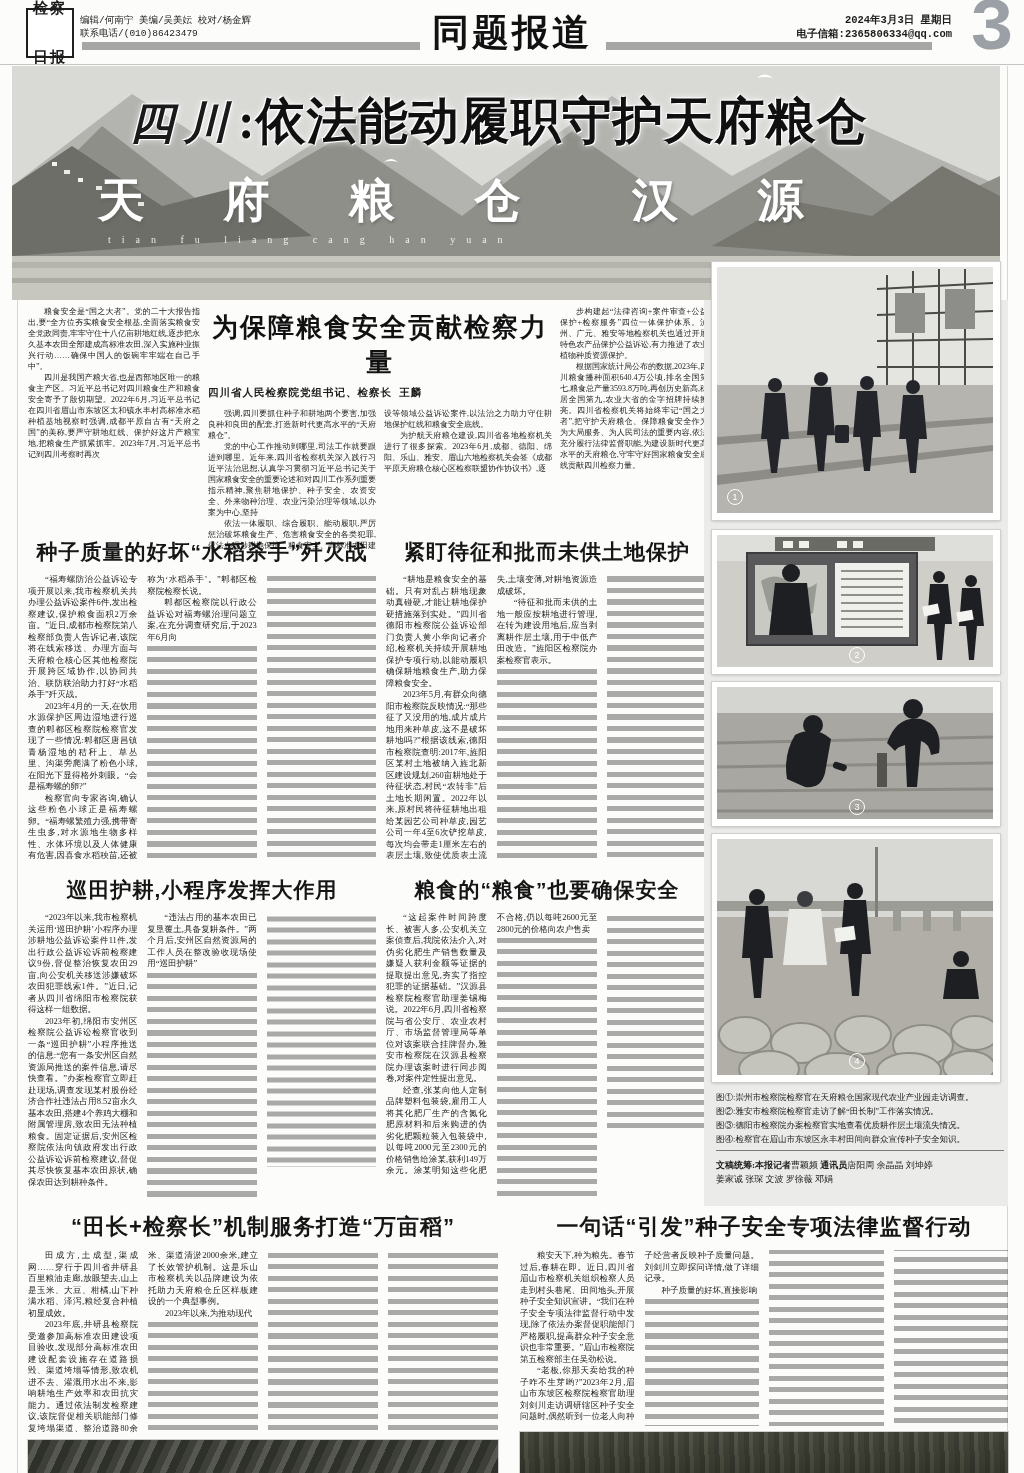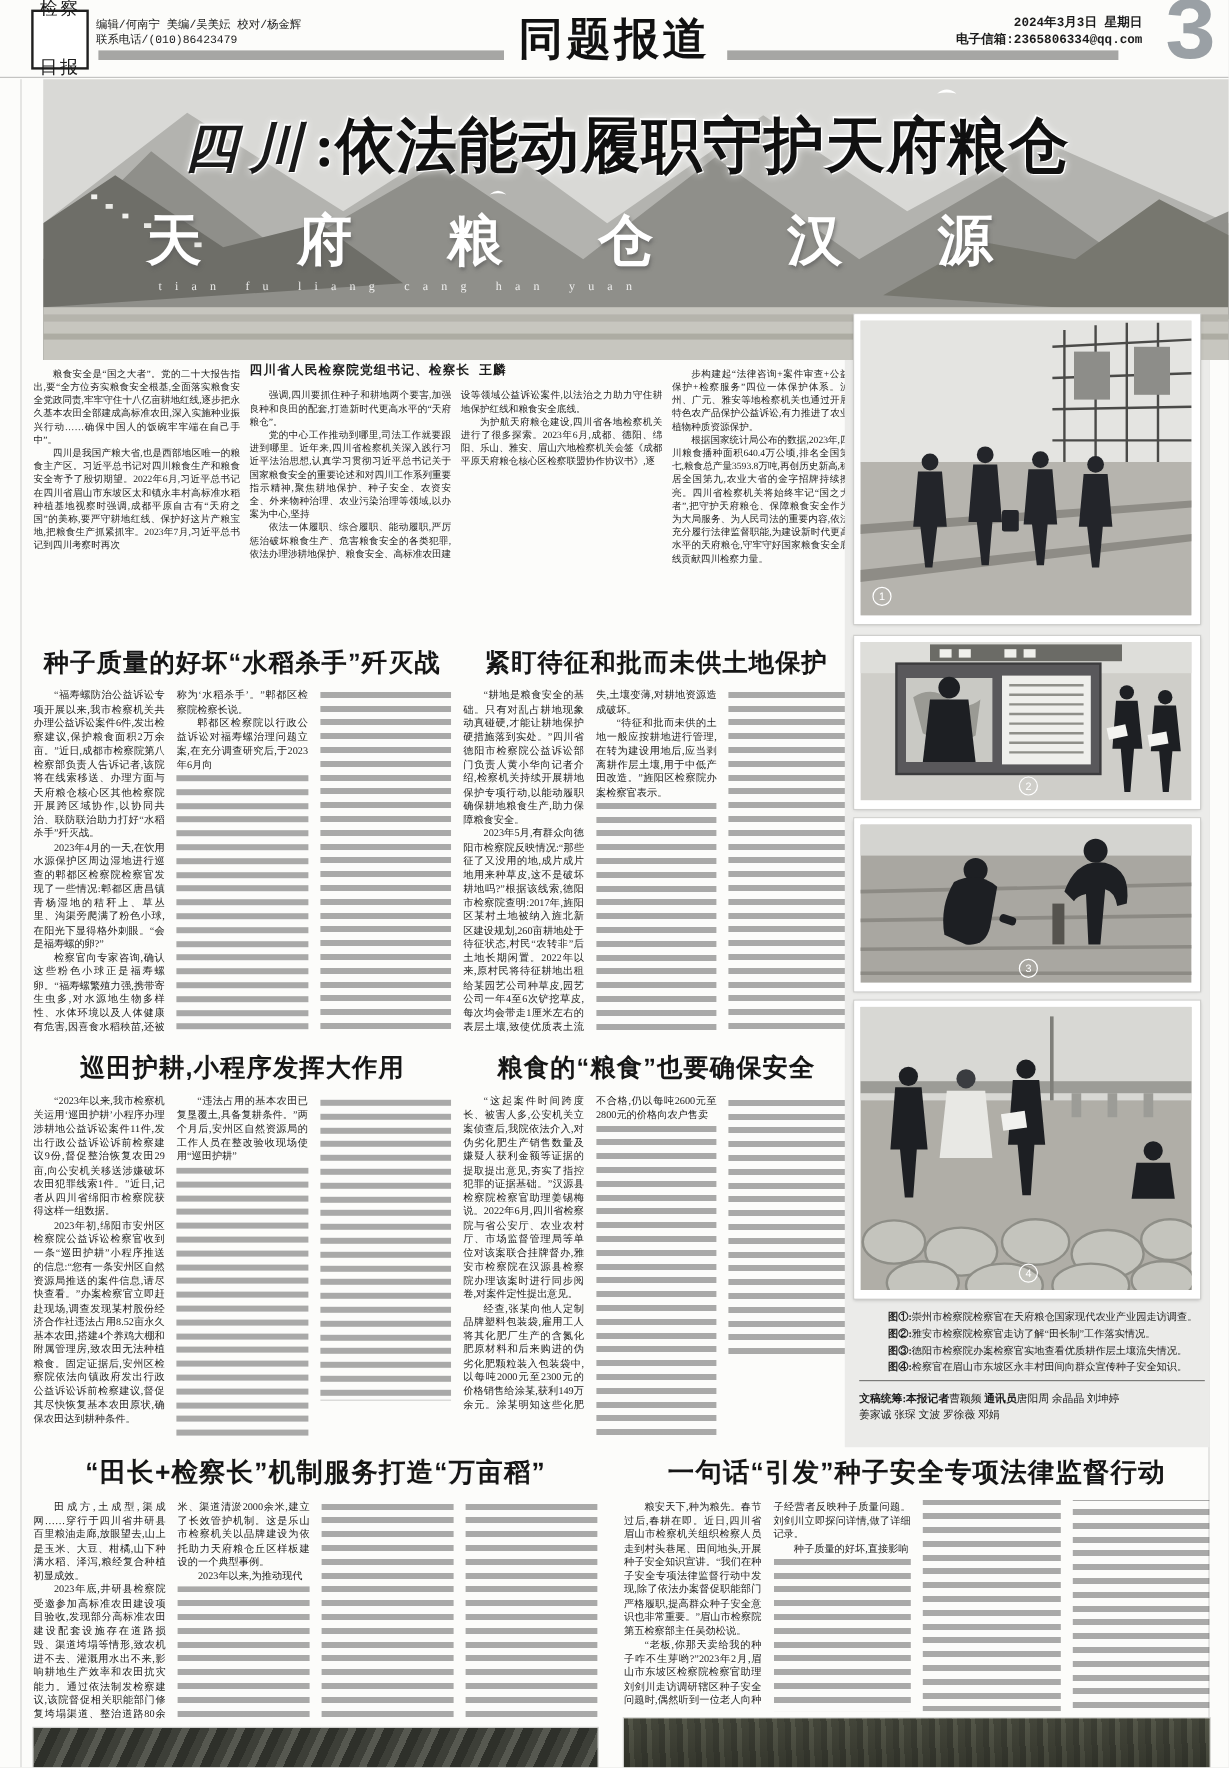--- a/index.html
+++ b/index.html
@@ -3,31 +3,31 @@
 <meta charset="utf-8">
 <style>
   html,body{margin:0;padding:0;background:#e8e8e6;}
   .page{position:relative;width:1024px;height:1473px;background:#fcfcfa;overflow:hidden;
         font-family:"Liberation Serif","DejaVu Serif",serif;color:#1c1c1c;}
   .sans{font-family:Liberation Mono, monospace;}
   .abs{position:absolute;}
   
   .logo-box{left:26px;top:8px;width:44px;height:46px;border:2px solid #1f1f1f;background:#fff;
             display:flex;flex-direction:column;align-items:center;justify-content:center;line-height:17px;
-            font-weight:normal;font-size:15px;letter-spacing:2px;gap:32px;}
+            font-weight:bold;font-size:15px;letter-spacing:2px;gap:32px;}
   .ed-lines{left:80px;top:14px;font-size:9.5px;line-height:13px;color:#222;}
   .sec-banner{left:0;top:8px;width:1024px;text-align:center;font-size:37px;font-weight:900;letter-spacing:3px;color:#111;}
   .bar{height:8px;background:#a6a6a4;top:42px;}
   .date-block{top:13px;right:72px;text-align:right;font-size:10.5px;line-height:14px;font-weight:bold;}
   .page-no{top:-6px;right:10px;font-size:74px;font-weight:800;color:#9aa0a5;line-height:70px;}
   .head-rule{left:0;top:64px;width:1024px;height:1px;background:#c4c4c2;}
   .frame-l{left:17px;top:66px;width:1px;height:1407px;background:#d6d6d4;}
   .frame-r{left:1007px;top:66px;width:1px;height:1407px;background:#d6d6d4;}
   
-  .banner{left:36px;top:66px;width:988px;height:234px;overflow:hidden;background:linear-gradient(#e4e4e1,#cfcfcb);}
+  .banner{left:12px;top:66px;width:988px;height:234px;overflow:hidden;background:linear-gradient(#e4e4e1,#cfcfcb);}
   .banner svg{position:absolute;left:0;top:0;}
   .banner-headline{position:absolute;left:118px;top:22px;white-space:nowrap;
      text-shadow:0 0 7px rgba(255,255,255,.95),1px 1px 0 #fff,-1px -1px 0 #fff;}
   .hl-script{font-size:44px;font-style:italic;font-weight:600;letter-spacing:10px;color:#1a1a1a;}
   .hl-main{font-size:50px;font-weight:900;letter-spacing:1px;color:#101010;}
   .sign-row{position:absolute;left:86px;top:104px;color:#fff;font-weight:800;font-size:46px;
      letter-spacing:34px;text-shadow:1px 2px 3px rgba(90,90,90,.6);white-space:nowrap;}
   .sign-row2{position:absolute;left:620px;top:104px;color:#fff;font-weight:800;font-size:46px;
      letter-spacing:34px;text-shadow:1px 2px 3px rgba(90,90,90,.6);white-space:nowrap;}
   .pinyin{position:absolute;left:96px;top:168px;color:rgba(255,255,255,.85);
@@ -50,21 +50,21 @@
   .c3{column-count:3;} .c4{column-count:4;}
   .filler{width:100%;margin-top:3px;
      background:repeating-linear-gradient(180deg,rgba(45,45,45,.40) 0 5px,rgba(45,45,45,0) 5px 11.5px);}
   
   .rail-bg{left:704px;top:300px;width:304px;height:906px;background:#ebebe9;}
   .photo{position:absolute;left:712px;width:288px;background:#fff;border:5px solid #fff;box-sizing:border-box;
      box-shadow:0 0 0 1px #cfcfcd,0 1px 3px rgba(0,0,0,.25);}
   .badge{position:absolute;width:14px;height:14px;border:1px solid #fff;border-radius:50%;
      color:#fff;font-size:9px;line-height:14px;text-align:center;font-family:"Liberation Sans",sans-serif;}
   .caps{left:716px;top:1090px;width:288px;font-size:8.5px;line-height:14px;text-align:justify;}
-  .caps .lb{font-weight:bold;margin-left:24px;}
+  .caps .lb{font-weight:normal;}
   .cred-rule{left:716px;top:1150px;width:288px;height:1px;background:#7a7a78;}
   .credits{left:716px;top:1158px;width:288px;font-size:9px;line-height:14px;}
   .credits .b{font-weight:bold;}
   
   .strip{position:absolute;box-shadow:0 0 0 1px #cfcfcd;}
   .strip-crops{background:
      repeating-linear-gradient(115deg,#3d3f38 0 7px,#565850 7px 13px,#2e302a 13px 21px);}
   .strip-rice{background:
      repeating-linear-gradient(88deg,#6f7168 0 5px,#9a9c90 5px 9px,#7d7f74 9px 15px),
      linear-gradient(#8a8c80,#6c6e63);background-blend-mode:multiply;}
@@ -120,20 +120,21 @@
     <div class="sign-row2">汉 源</div>
     <div class="pinyin">tian   fu   liang   cang                    han   yuan</div>
   </div>
 
   <div class="abs lead">
     <div class="lead-col" style="left:0;width:172px;height:224px;">
       <p class="bp">粮食安全是“国之大者”。党的二十大报告指出,要“全方位夯实粮食安全根基,全面落实粮食安全党政同责,牢牢守住十八亿亩耕地红线,逐步把永久基本农田全部建成高标准农田,深入实施种业振兴行动……确保中国人的饭碗牢牢端在自己手中”。</p>
       <p class="bp">四川是我国产粮大省,也是西部地区唯一的粮食主产区。习近平总书记对四川粮食生产和粮食安全寄予了殷切期望。2022年6月,习近平总书记在四川省眉山市东坡区太和镇永丰村高标准水稻种植基地视察时强调,成都平原自古有“天府之国”的美称,要严守耕地红线、保护好这片产粮宝地,把粮食生产抓紧抓牢。2023年7月,习近平总书记到四川考察时再次</p>
     </div>
     <div class="lead-mid">
+      <div class="lead-title">为保障粮食安全贡献检察力量</div>
       <div class="lead-byline sans">四川省人民检察院党组书记、检察长  王麟</div>
       <div class="lead-midcols">
         <p class="bp">强调,四川要抓住种子和耕地两个要害,加强良种和良田的配套,打造新时代更高水平的“天府粮仓”。</p>
         <p class="bp">党的中心工作推动到哪里,司法工作就要跟进到哪里。近年来,四川省检察机关深入践行习近平法治思想,认真学习贯彻习近平总书记关于国家粮食安全的重要论述和对四川工作系列重要指示精神,聚焦耕地保护、种子安全、农资安全、外来物种治理、农业污染治理等领域,以办案为中心,坚持</p>
         <p class="bp">依法一体履职、综合履职、能动履职,严厉惩治破坏粮食生产、危害粮食安全的各类犯罪,依法办理涉耕地保护、粮食安全、高标准农田建设等领域公益诉讼案件,以法治之力助力守住耕地保护红线和粮食安全底线。</p>
         <p class="bp">为护航天府粮仓建设,四川省各地检察机关进行了很多探索。2023年6月,成都、德阳、绵阳、乐山、雅安、眉山六地检察机关会签《成都平原天府粮仓核心区检察联盟协作协议书》,逐</p>
       </div>
     </div>
     <div class="lead-col" style="left:532px;width:148px;height:224px;">
       <p class="bp">步构建起“法律咨询+案件审查+公益保护+检察服务”四位一体保护体系。泸州、广元、雅安等地检察机关也通过开展特色农产品保护公益诉讼,有力推进了农业植物种质资源保护。</p>

